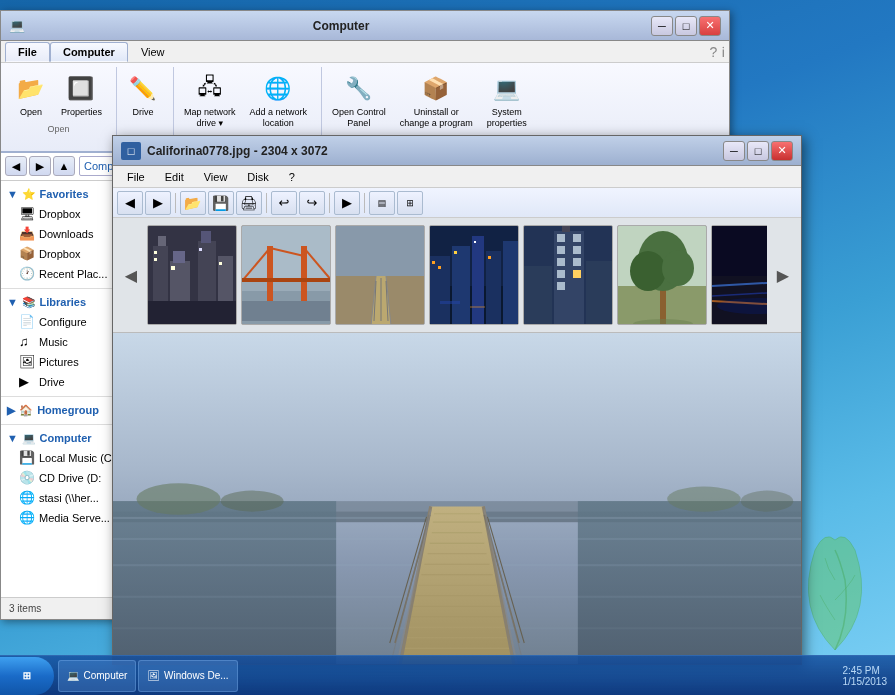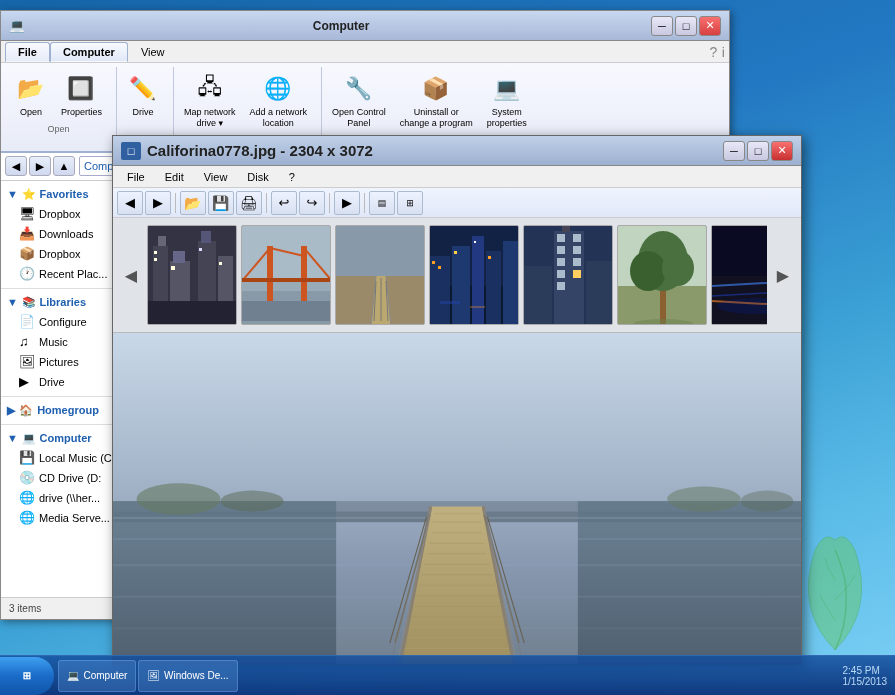--- a/index.html
+++ b/index.html
@@ -378,21 +378,21 @@
       background: linear-gradient(to bottom, #c0d0e8 0%, #9db0d0 100%);
       display: flex;
       align-items: center;
       padding: 0 8px;
       border-bottom: 1px solid #888;
       user-select: none;
     }
 
     .viewer-title {
       flex: 1;
-      font-size: 15px;
+      font-size: 12px;
       color: #222;
       font-weight: bold;
     }
 
     .viewer-menu {
       height: 22px;
       background: #f0f0f0;
       display: flex;
       align-items: center;
       padding: 0 6px;
@@ -671,21 +671,21 @@
         <div class="sidebar-item">
           <span class="item-icon">💾</span>
           <span>Local Music (C:</span>
         </div>
         <div class="sidebar-item">
           <span class="item-icon">💿</span>
           <span>CD Drive (D:</span>
         </div>
         <div class="sidebar-item">
           <span class="item-icon">🌐</span>
-          <span>drive (\\her...</span>
+          <span>stasi (\\her...</span>
         </div>
         <div class="sidebar-item">
           <span class="item-icon">🌐</span>
           <span>Media Serve...</span>
         </div>
       </div>
     </div>
 
     <div class="right-panel">
       <div class="drive-icon">

